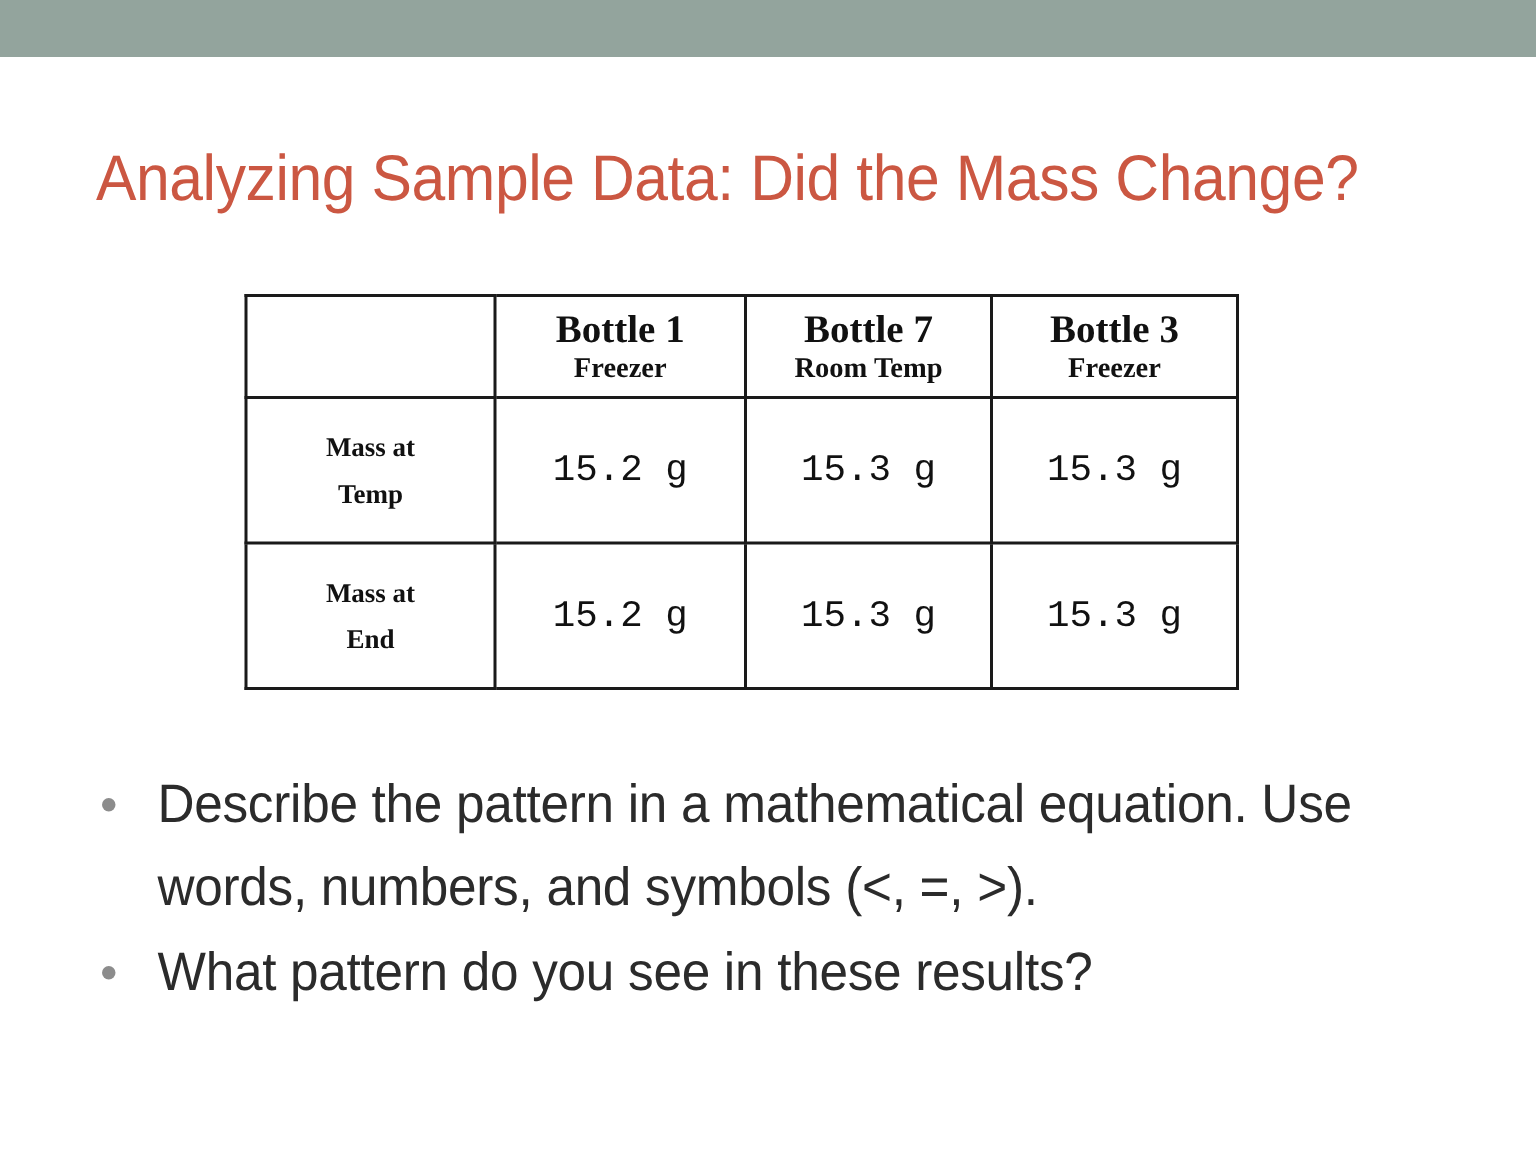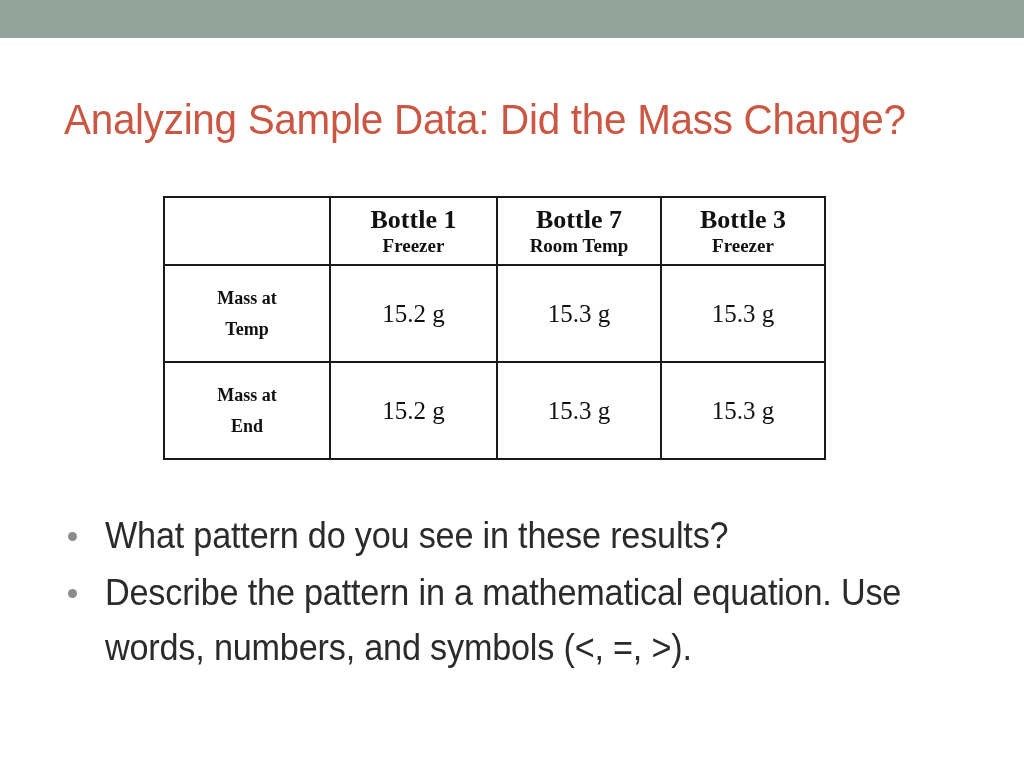--- a/index.html
+++ b/index.html
@@ -86,20 +86,21 @@
   }
   .row-label {
     font-size: 18px;
     font-weight: bold;
     line-height: 31px;
   }
   .cell-value {
     font-size: 25px;
     font-weight: 400;
     line-height: 30px;
+    font-family: Liberation Mono, monospace;
   }
 
   
   #bullet-list {
     position: absolute;
     left: 60px;
     top: 508px;
     width: 900px;
     margin: 0;
     padding: 0;
@@ -188,19 +189,19 @@
       <td>
         <span class="cell-value">15.3 g</span>
       </td>
     </tr>
   </tbody>
 </table>
 
 <ul id="bullet-list">
   <li class="bullet-item">
     <span class="dot"></span>
-    <span class="bullet-text">What pattern do you see in these results?</span>
+    <span class="bullet-text">Describe the pattern in a mathematical equation. Use words, numbers, and symbols (&lt;, =, &gt;).</span>
   </li>
   <li class="bullet-item">
     <span class="dot"></span>
-    <span class="bullet-text">Describe the pattern in a mathematical equation. Use words, numbers, and symbols (&lt;, =, &gt;).</span>
+    <span class="bullet-text">What pattern do you see in these results?</span>
   </li>
 </ul>
 
 </body></html>

